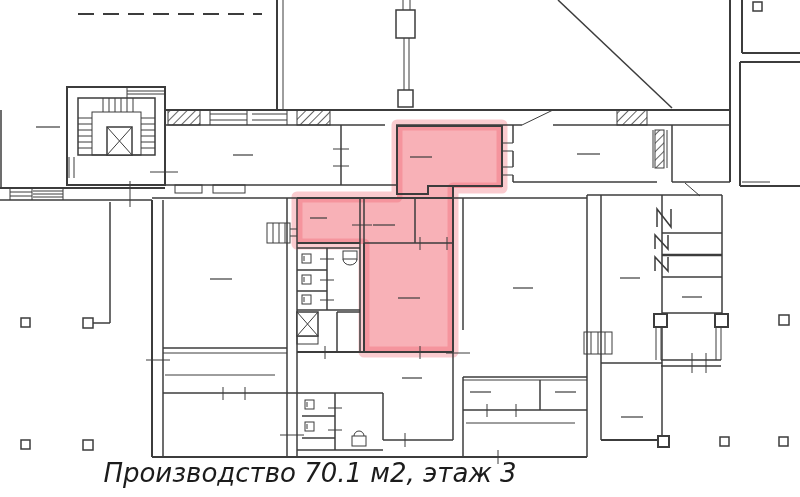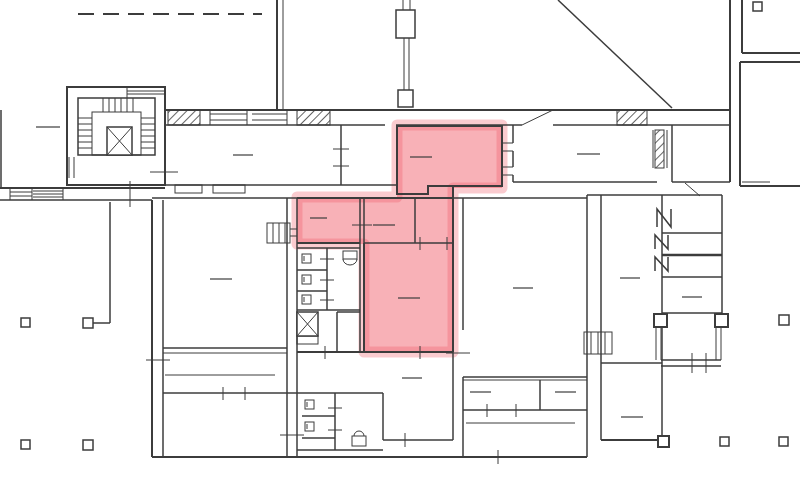--- a/index.html
+++ b/index.html
@@ -268,13 +268,14 @@
         <line x1="398" y1="298" x2="420" y2="298" stroke="#3c3c3c" stroke-width="1.2"></line>
         <line x1="513" y1="288" x2="533" y2="288" stroke="#3c3c3c" stroke-width="1.2"></line>
         <line x1="620" y1="278" x2="640" y2="278" stroke="#3c3c3c" stroke-width="1.2"></line>
         <line x1="402" y1="378" x2="422" y2="378" stroke="#3c3c3c" stroke-width="1.2"></line>
         <line x1="470" y1="392" x2="491" y2="392" stroke="#3c3c3c" stroke-width="1.2"></line>
         <line x1="555" y1="392" x2="576" y2="392" stroke="#3c3c3c" stroke-width="1.2"></line>
         <line x1="621" y1="417" x2="643" y2="417" stroke="#3c3c3c" stroke-width="1.2"></line>
         <line x1="682" y1="297" x2="702" y2="297" stroke="#3c3c3c" stroke-width="1.2"></line>
       </g>
     </svg>
+  <div class="caption">Производство 70.1 м2, этаж 3</div>
 </div>
 
 </body></html>

